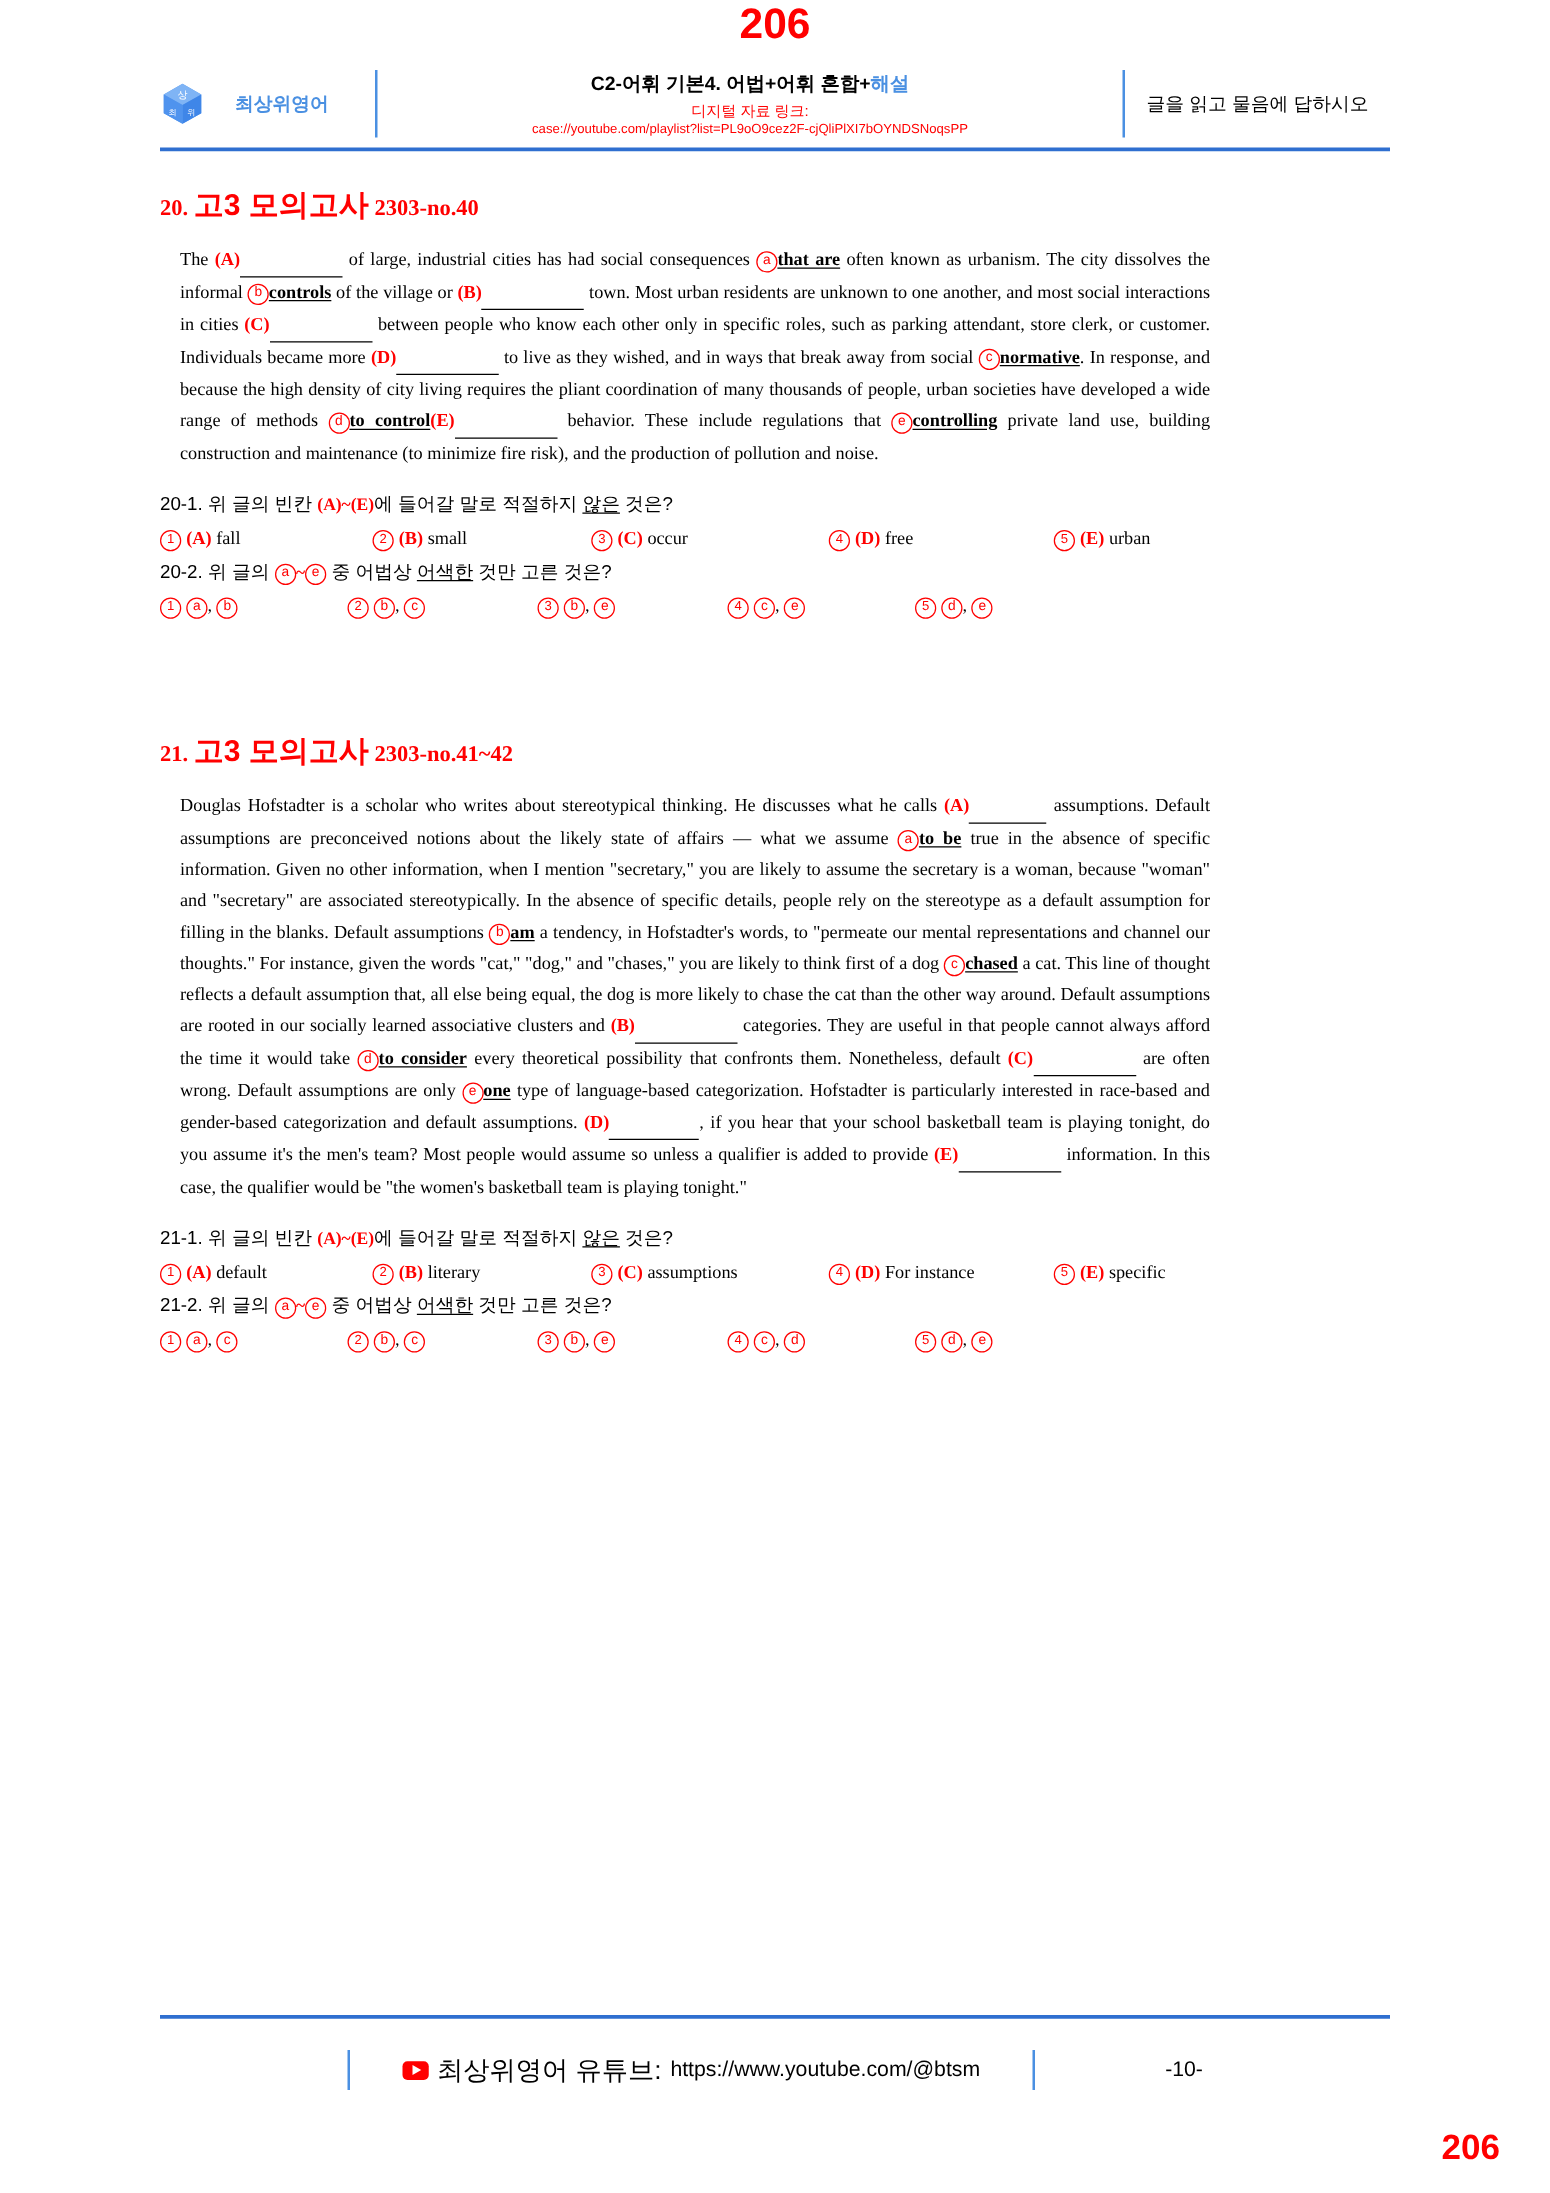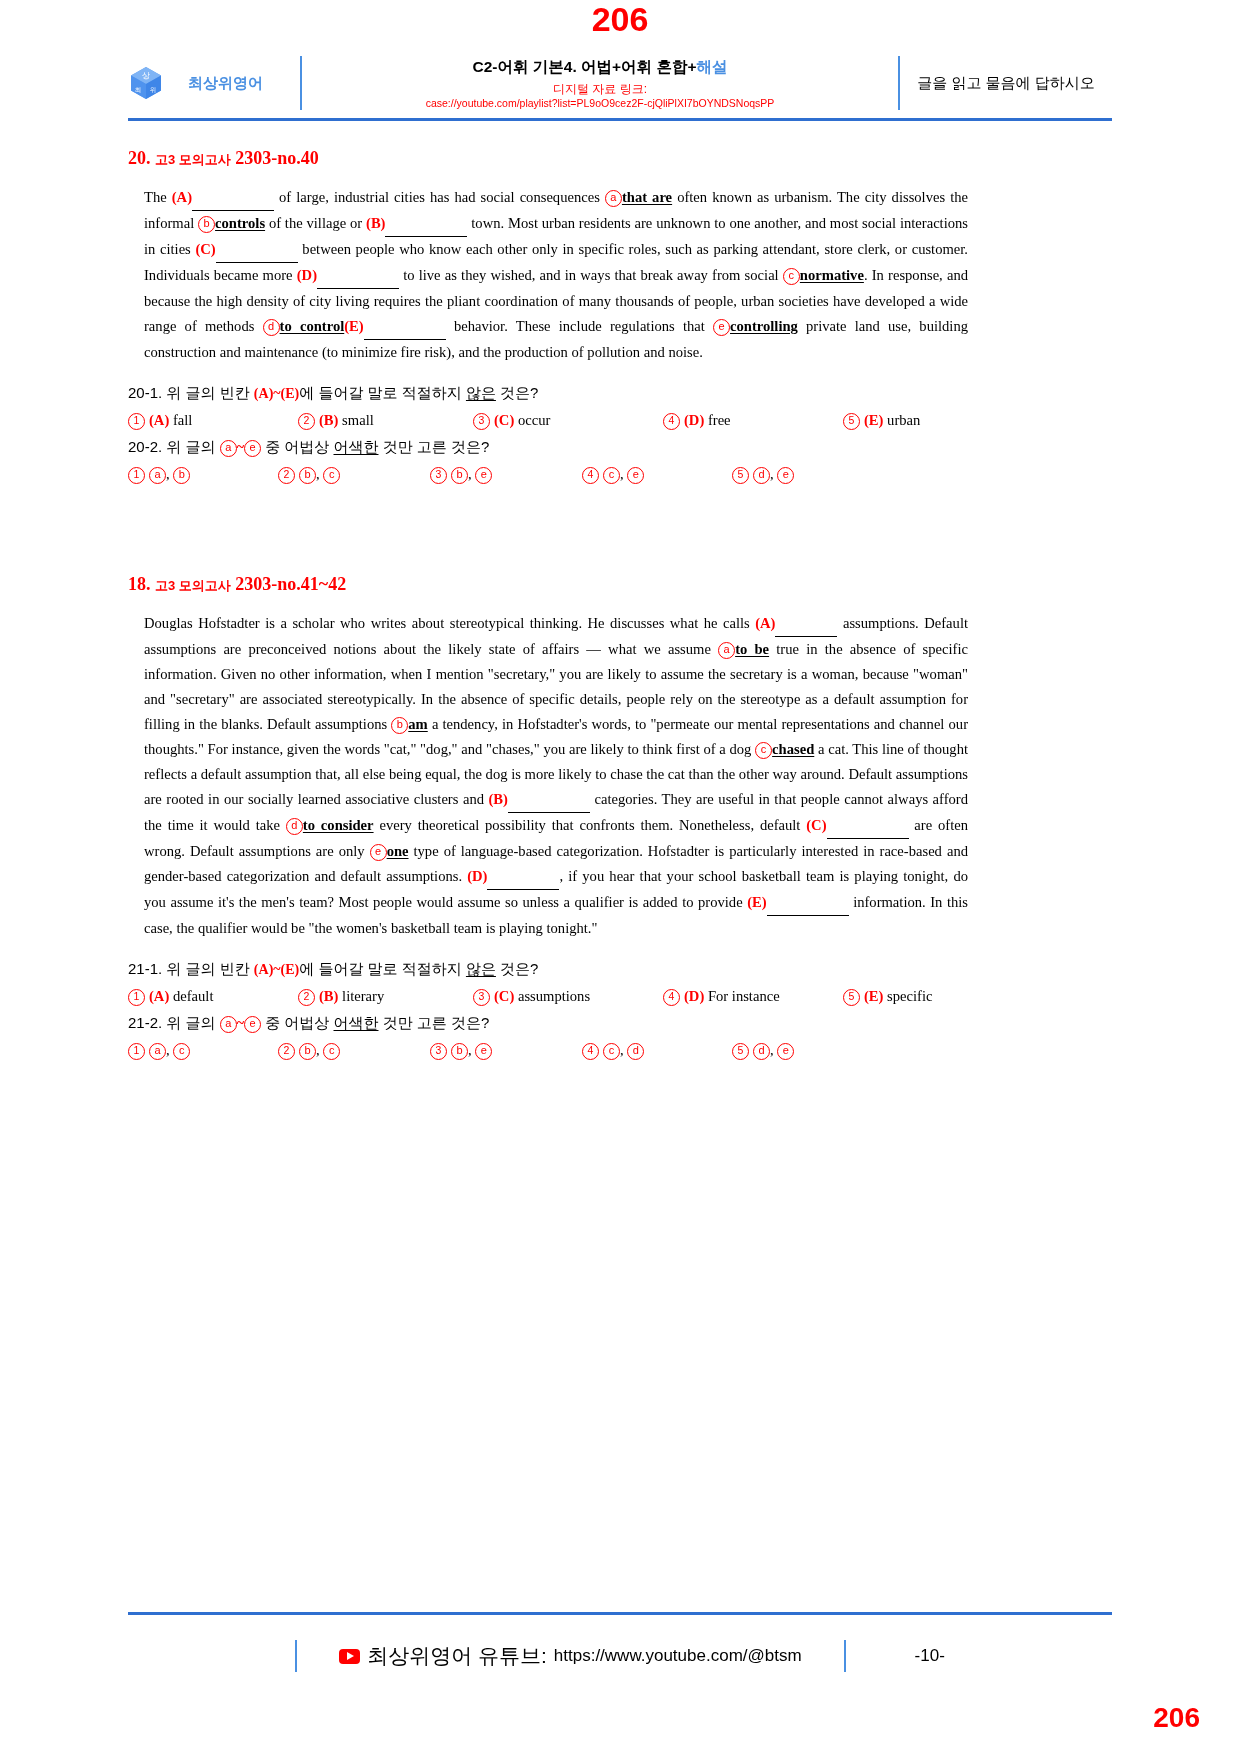--- a/index.html
+++ b/index.html
@@ -126,21 +126,21 @@
   }
   .q-head {
     color: #ff0000;
     font-weight: bold;
     font-size: 18px;
     margin: 0 0 8px 0;
     font-family: "Liberation Serif", "DejaVu Serif", serif;
   }
   .q-head .kor {
     font-family: "Liberation Sans", "DejaVu Sans", sans-serif;
-    font-size: 13px;
+    font-size: 24px;
   }
   .passage {
     font-size: 14.6px;
     line-height: 25px;
     text-align: justify;
     text-justify: inter-word;
     margin: 16px;
   }
   .blank-label {
     color: #ff0000;
@@ -287,21 +287,21 @@
     font-family: "Liberation Sans", "DejaVu Sans", sans-serif;
     font-size: 21px;
     color: #000;
   }
   .f-url {
     font-family: "Liberation Sans", "DejaVu Sans", sans-serif;
     font-size: 17px;
     color: #000;
   }
   .f-page {
-    padding-left: 69px;
+    padding-left: 104px;
     font-family: "Liberation Sans", "DejaVu Sans", sans-serif;
     font-size: 17px;
     color: #000;
   }
   .bottom-number {
     position: absolute;
     top: 1702px;
     left: 0;
     width: 1240px;
     text-align: right;
@@ -369,21 +369,21 @@
 
     <div class="sub-q">
       <span>20-2. 위 글의 </span><span class="circ-ans">a</span><span class="redref">~</span><span class="circ-ans">e</span><span> 중 어법상 </span><span class="u">어색한</span><span> 것만 고른 것은?</span>
     </div>
 
     <div class="choices"><span class="choice" style="min-width: 150px;"><span class="num-circ">1</span><span class="circ-ans">a</span>, <span class="circ-ans">b</span></span><span class="choice" style="min-width: 152px;"><span class="num-circ">2</span><span class="circ-ans">b</span>, <span class="circ-ans">c</span></span><span class="choice" style="min-width: 152px;"><span class="num-circ">3</span><span class="circ-ans">b</span>, <span class="circ-ans">e</span></span><span class="choice" style="min-width: 150px;"><span class="num-circ">4</span><span class="circ-ans">c</span>, <span class="circ-ans">e</span></span><span class="choice"><span class="num-circ">5</span><span class="circ-ans">d</span>, <span class="circ-ans">e</span></span></div>
 
     <div class="gap-block"></div>
 
     <div class="q-head">
-      <span>18.</span>
+      <span>21.</span>
       <span class="kor">고3 모의고사</span>
       <span>2303-no.41~42</span>
     </div>
 
     <p class="passage">Douglas Hofstadter is a scholar who writes about stereotypical thinking. He discusses what he calls <span class="blank-label">(A)</span><span class="blank-line bl-sm">&nbsp;</span> assumptions. Default assumptions are preconceived notions about the likely state of affairs — what we assume <span class="circ">a</span><span class="uline-bold">to be</span> true in the absence of specific information. Given no other information, when I mention "secretary," you are likely to assume the secretary is a woman, because "woman" and "secretary" are associated stereotypically. In the absence of specific details, people rely on the stereotype as a default assumption for filling in the blanks. Default assumptions <span class="circ">b</span><span class="uline-bold">am</span> a tendency, in Hofstadter's words, to "permeate our mental representations and channel our thoughts." For instance, given the words "cat," "dog," and "chases," you are likely to think first of a dog <span class="circ">c</span><span class="uline-bold">chased</span> a cat. This line of thought reflects a default assumption that, all else being equal, the dog is more likely to chase the cat than the other way around. Default assumptions are rooted in our socially learned associative clusters and <span class="blank-label">(B)</span><span class="blank-line bl-lg">&nbsp;</span> categories. They are useful in that people cannot always afford the time it would take <span class="circ">d</span><span class="uline-bold">to consider</span> every theoretical possibility that confronts them. Nonetheless, default <span class="blank-label">(C)</span><span class="blank-line bl-lg">&nbsp;</span> are often wrong. Default assumptions are only <span class="circ">e</span><span class="uline-bold">one</span> type of language-based categorization. Hofstadter is particularly interested in race-based and gender-based categorization and default assumptions. <span class="blank-label">(D)</span><span class="blank-line bl-md">&nbsp;</span>, if you hear that your school basketball team is playing tonight, do you assume it's the men's team? Most people would assume so unless a qualifier is added to provide <span class="blank-label">(E)</span><span class="blank-line bl-lg">&nbsp;</span> information. In this case, the qualifier would be "the women's basketball team is playing tonight."</p>
 
     <div class="sub-q">
       <span>21-1. 위 글의 빈칸 </span><span class="redref">(A)~(E)</span><span>에 들어갈 말로 적절하지 </span><span class="u">않은</span><span> 것은?</span>
     </div>
 

